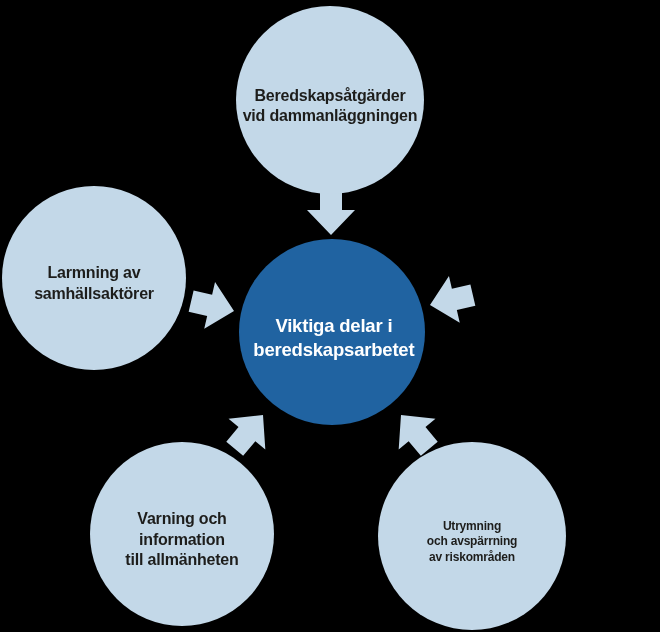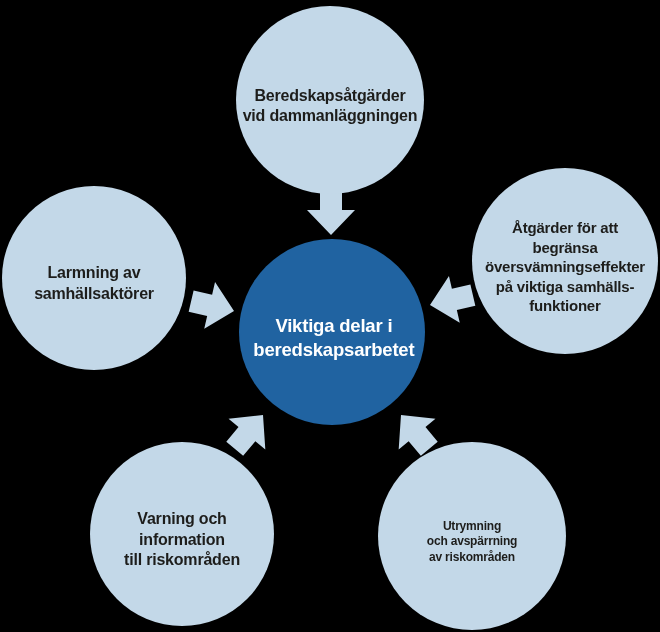--- a/index.html
+++ b/index.html
@@ -73,32 +73,25 @@
   <div class="node node--light n-top">
     <span class="label">Beredskapsåtgärder
 vid dammanläggningen</span>
   </div>
 
   <div class="node node--light n-left">
     <span class="label">Larmning av
 samhällsaktörer</span>
   </div>
 
-  <div class="node node--light n-right">
-    <span class="label">Åtgärder för att
-begränsa
-översvämningseffekter
-på viktiga samhälls-
-funktioner</span>
-  </div>
 
   <div class="node node--light n-bl">
     <span class="label">Varning och
 information
-till riskområden</span>
+till allmänheten</span>
   </div>
 
   <div class="node node--light n-br">
     <span class="label">Utrymning
 och avspärrning
 av riskområden</span>
   </div>
 
   <div class="node node--dark n-center">
     <span class="label">Viktiga delar i

